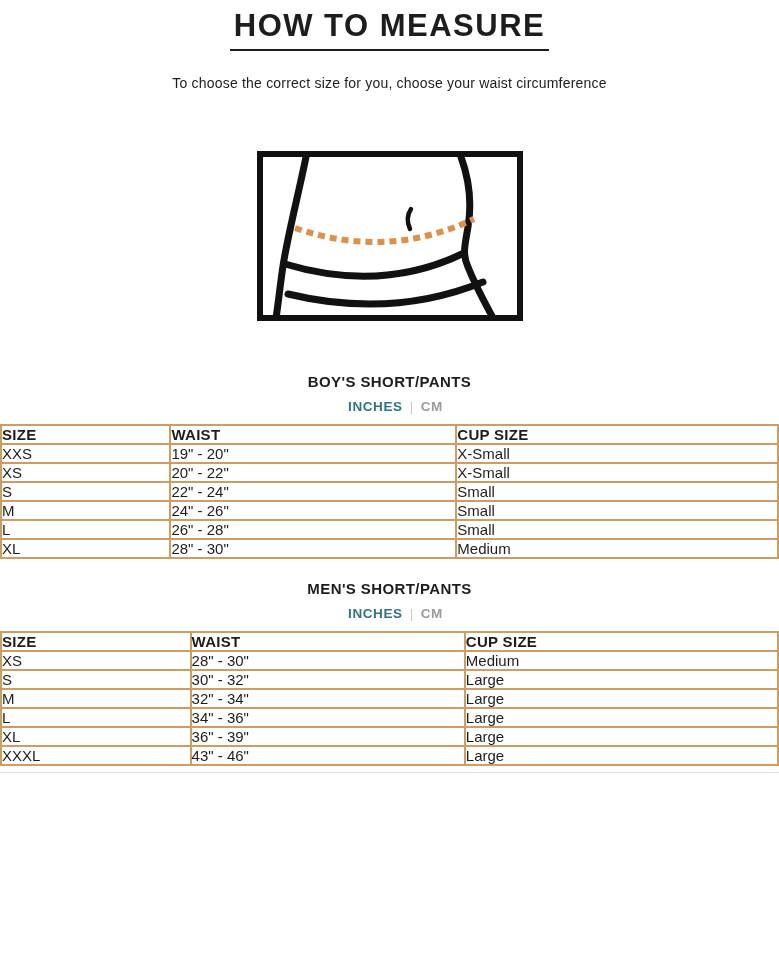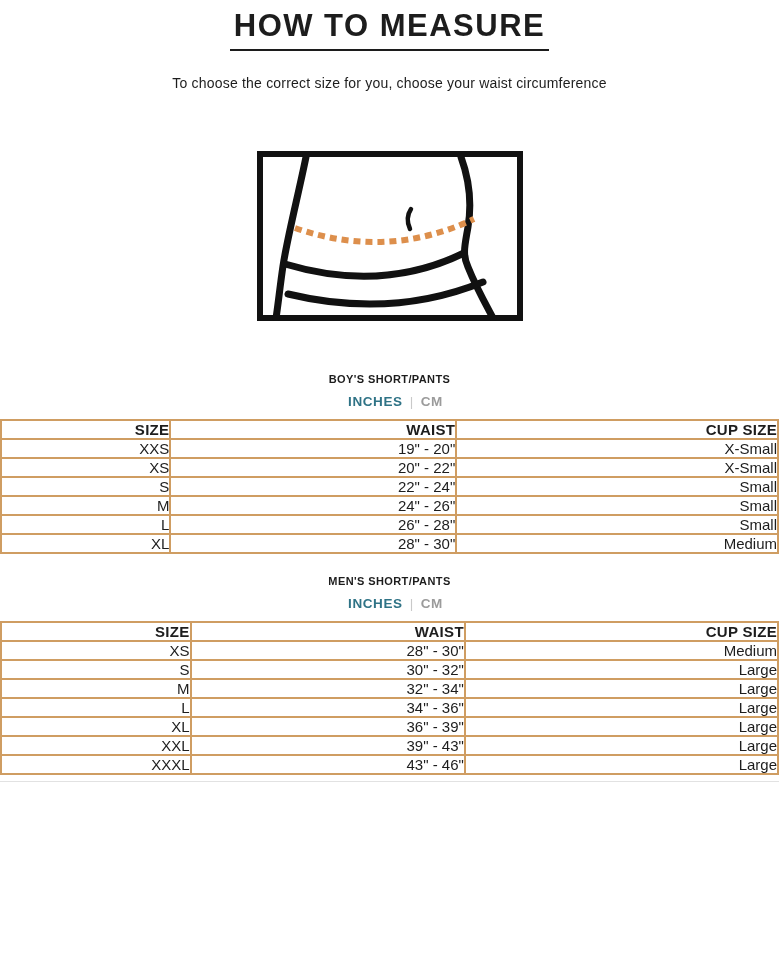--- a/index.html
+++ b/index.html
@@ -26,39 +26,39 @@
     padding:0 4px 5px 4px;
     border-bottom:2.5px solid #1c1c1c;
   }
   .subtitle{
     text-align:center;font-size:14px;margin-top:24px;
     letter-spacing:0.2px;font-weight:500;
   }
   .figure{width:266px;height:170px;margin:60px auto 0;}
   .figure svg{display:block;}
   .section-heading{
-    text-align:center;font-size:11px;font-weight:bold;
+    text-align:center;font-size:15px;font-weight:bold;
     letter-spacing:0.4px;
   }
   .heading-boys{margin-top:52px;}
   .heading-mens{margin-top:21px;}
   .unit-toggle{
     text-align:center;margin-top:9px;
     font-size:13.5px;font-weight:bold;letter-spacing:0.6px;
   }
   .unit-inches{color:var(--teal);cursor:pointer;padding-left:12px;}
   .unit-sep{color:var(--sep);margin:0 7px;font-weight:normal;}
   .unit-cm{color:var(--gray);cursor:pointer;}
   table.size-table{
     width:100%;border-collapse:collapse;table-layout:fixed;
     margin-top:10px;
   }
   table.size-table th, table.size-table td{
     border:2px solid var(--border);
-    text-align:right;vertical-align:middle;
+    text-align:left;vertical-align:middle;
     height:16px;padding:0;
   }
   table.size-table th{font-size:15px;font-weight:bold;letter-spacing:0.3px;}
   table.size-table td{font-size:15px;font-weight:500;}
   .boys-c1{width:21.8%;} .boys-c2{width:36.8%;} .boys-c3{width:41.4%;}
   .mens-c1{width:24.4%;} .mens-c2{width:35.3%;} .mens-c3{width:40.3%;}
   .bottom-line{border-top:1.5px solid #e2e2e2;margin-top:6px;}
 </style>
 </head>
 <body>
@@ -176,25 +176,20 @@
         <td>L</td>
         <td>34" - 36"</td>
         <td>Large</td>
       </tr>
       <tr>
         <td>XL</td>
         <td>36" - 39"</td>
         <td>Large</td>
       </tr>
       <tr>
-        <td>XXL</td>
-        <td>39" - 43"</td>
-        <td>Large</td>
-      </tr>
-      <tr>
         <td>XXXL</td>
         <td>43" - 46"</td>
         <td>Large</td>
       </tr>
     </tbody>
 </table>
 
 <div class="bottom-line"></div>
 
 </body></html>

